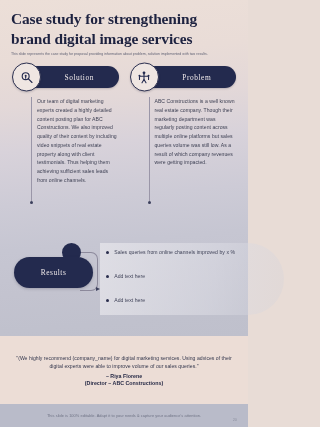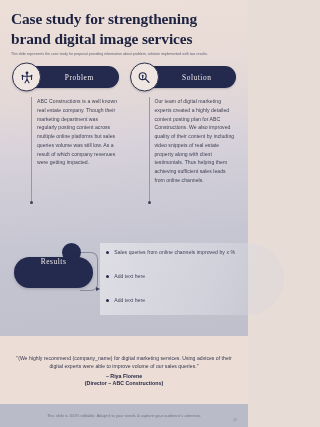--- a/index.html
+++ b/index.html
@@ -148,21 +148,21 @@
 
   .results-pill {
     position: absolute;
     left: 0;
     top: 14px;
     width: 79px;
     height: 31px;
     border-radius: 16px;
     background: #232a4e;
     display: flex;
-    align-items: flex-start;
+    align-items: center;
     justify-content: center;
     z-index: 4;
     box-shadow: 0 1px 3px rgba(40,40,60,0.25);
   }
   .results-label {
     font-family: "Liberation Serif", serif;
     font-size: 7.4px;
     color: #efe9ea;
     letter-spacing: 0.55px;
   }
@@ -295,20 +295,37 @@
 <body>
 
 <div class="slide">
 
   <div class="header">
     <div class="title">Case study for strengthening brand digital image services</div>
     <div class="subtitle">This slide represents the case study for proposal providing information about problem, solution implemented with two results.</div>
   </div>
 
   <div class="cards">
+
+    <div class="card">
+      <div class="pill">
+        <div class="badge">
+          <svg viewBox="0 0 24 24" fill="none" stroke="#232a4e" stroke-width="1.7" stroke-linecap="round">
+            <circle cx="10" cy="10" r="5.2"></circle>
+            <circle cx="10" cy="9.2" r="1.5" fill="#232a4e" stroke="none"></circle>
+            <path d="M10 10.6 V13"></path>
+            <path d="M13.8 13.8 L19.5 19.5"></path>
+          </svg>
+        </div>
+        <span class="pill-label">Solution</span>
+      </div>
+      <div class="card-body">
+        <div class="card-text">Our team of digital marketing experts created a highly detailed content posting plan for ABC Constructions. We also improved quality of their content by including video snippets of real estate property along with client testimonials. Thus helping them achieving sufficient sales leads from online channels.</div>
+      </div>
+    </div>
 
     <div class="card">
       <div class="pill">
         <div class="badge">
           <svg viewBox="0 0 24 24" fill="none" stroke="#232a4e" stroke-width="1.6" stroke-linecap="round">
             <circle cx="12" cy="5" r="2.1" fill="#232a4e" stroke="none"></circle>
             <path d="M12 7.3 V15"></path>
             <path d="M5.5 10 H18.5"></path>
             <path d="M12 15 L9 20 M12 15 L15 20"></path>
             <circle cx="5.2" cy="9.4" r="1.5" fill="#232a4e" stroke="none"></circle>
@@ -316,37 +333,20 @@
             <path d="M5.2 11 V15 M18.8 11 V15"></path>
           </svg>
         </div>
         <span class="pill-label">Problem</span>
       </div>
       <div class="card-body">
         <div class="card-text">ABC Constructions is a well known real estate company. Though their marketing department was regularly posting content across multiple online platforms but sales queries volume was still low. As a result of which company revenues were getting impacted.</div>
       </div>
     </div>
 
-    <div class="card">
-      <div class="pill">
-        <div class="badge">
-          <svg viewBox="0 0 24 24" fill="none" stroke="#232a4e" stroke-width="1.7" stroke-linecap="round">
-            <circle cx="10" cy="10" r="5.2"></circle>
-            <circle cx="10" cy="9.2" r="1.5" fill="#232a4e" stroke="none"></circle>
-            <path d="M10 10.6 V13"></path>
-            <path d="M13.8 13.8 L19.5 19.5"></path>
-          </svg>
-        </div>
-        <span class="pill-label">Solution</span>
-      </div>
-      <div class="card-body">
-        <div class="card-text">Our team of digital marketing experts created a highly detailed content posting plan for ABC Constructions. We also improved quality of their content by including video snippets of real estate property along with client testimonials. Thus helping them achieving sufficient sales leads from online channels.</div>
-      </div>
-    </div>
-
   </div>
 
   <div class="results-block">
     <div class="results-panel"></div>
     <div class="results-dot"></div>
     <div class="connector"></div>
     <div class="connector-arrow"></div>
 
     <div class="results-pill">
       <span class="results-label">Results</span>

